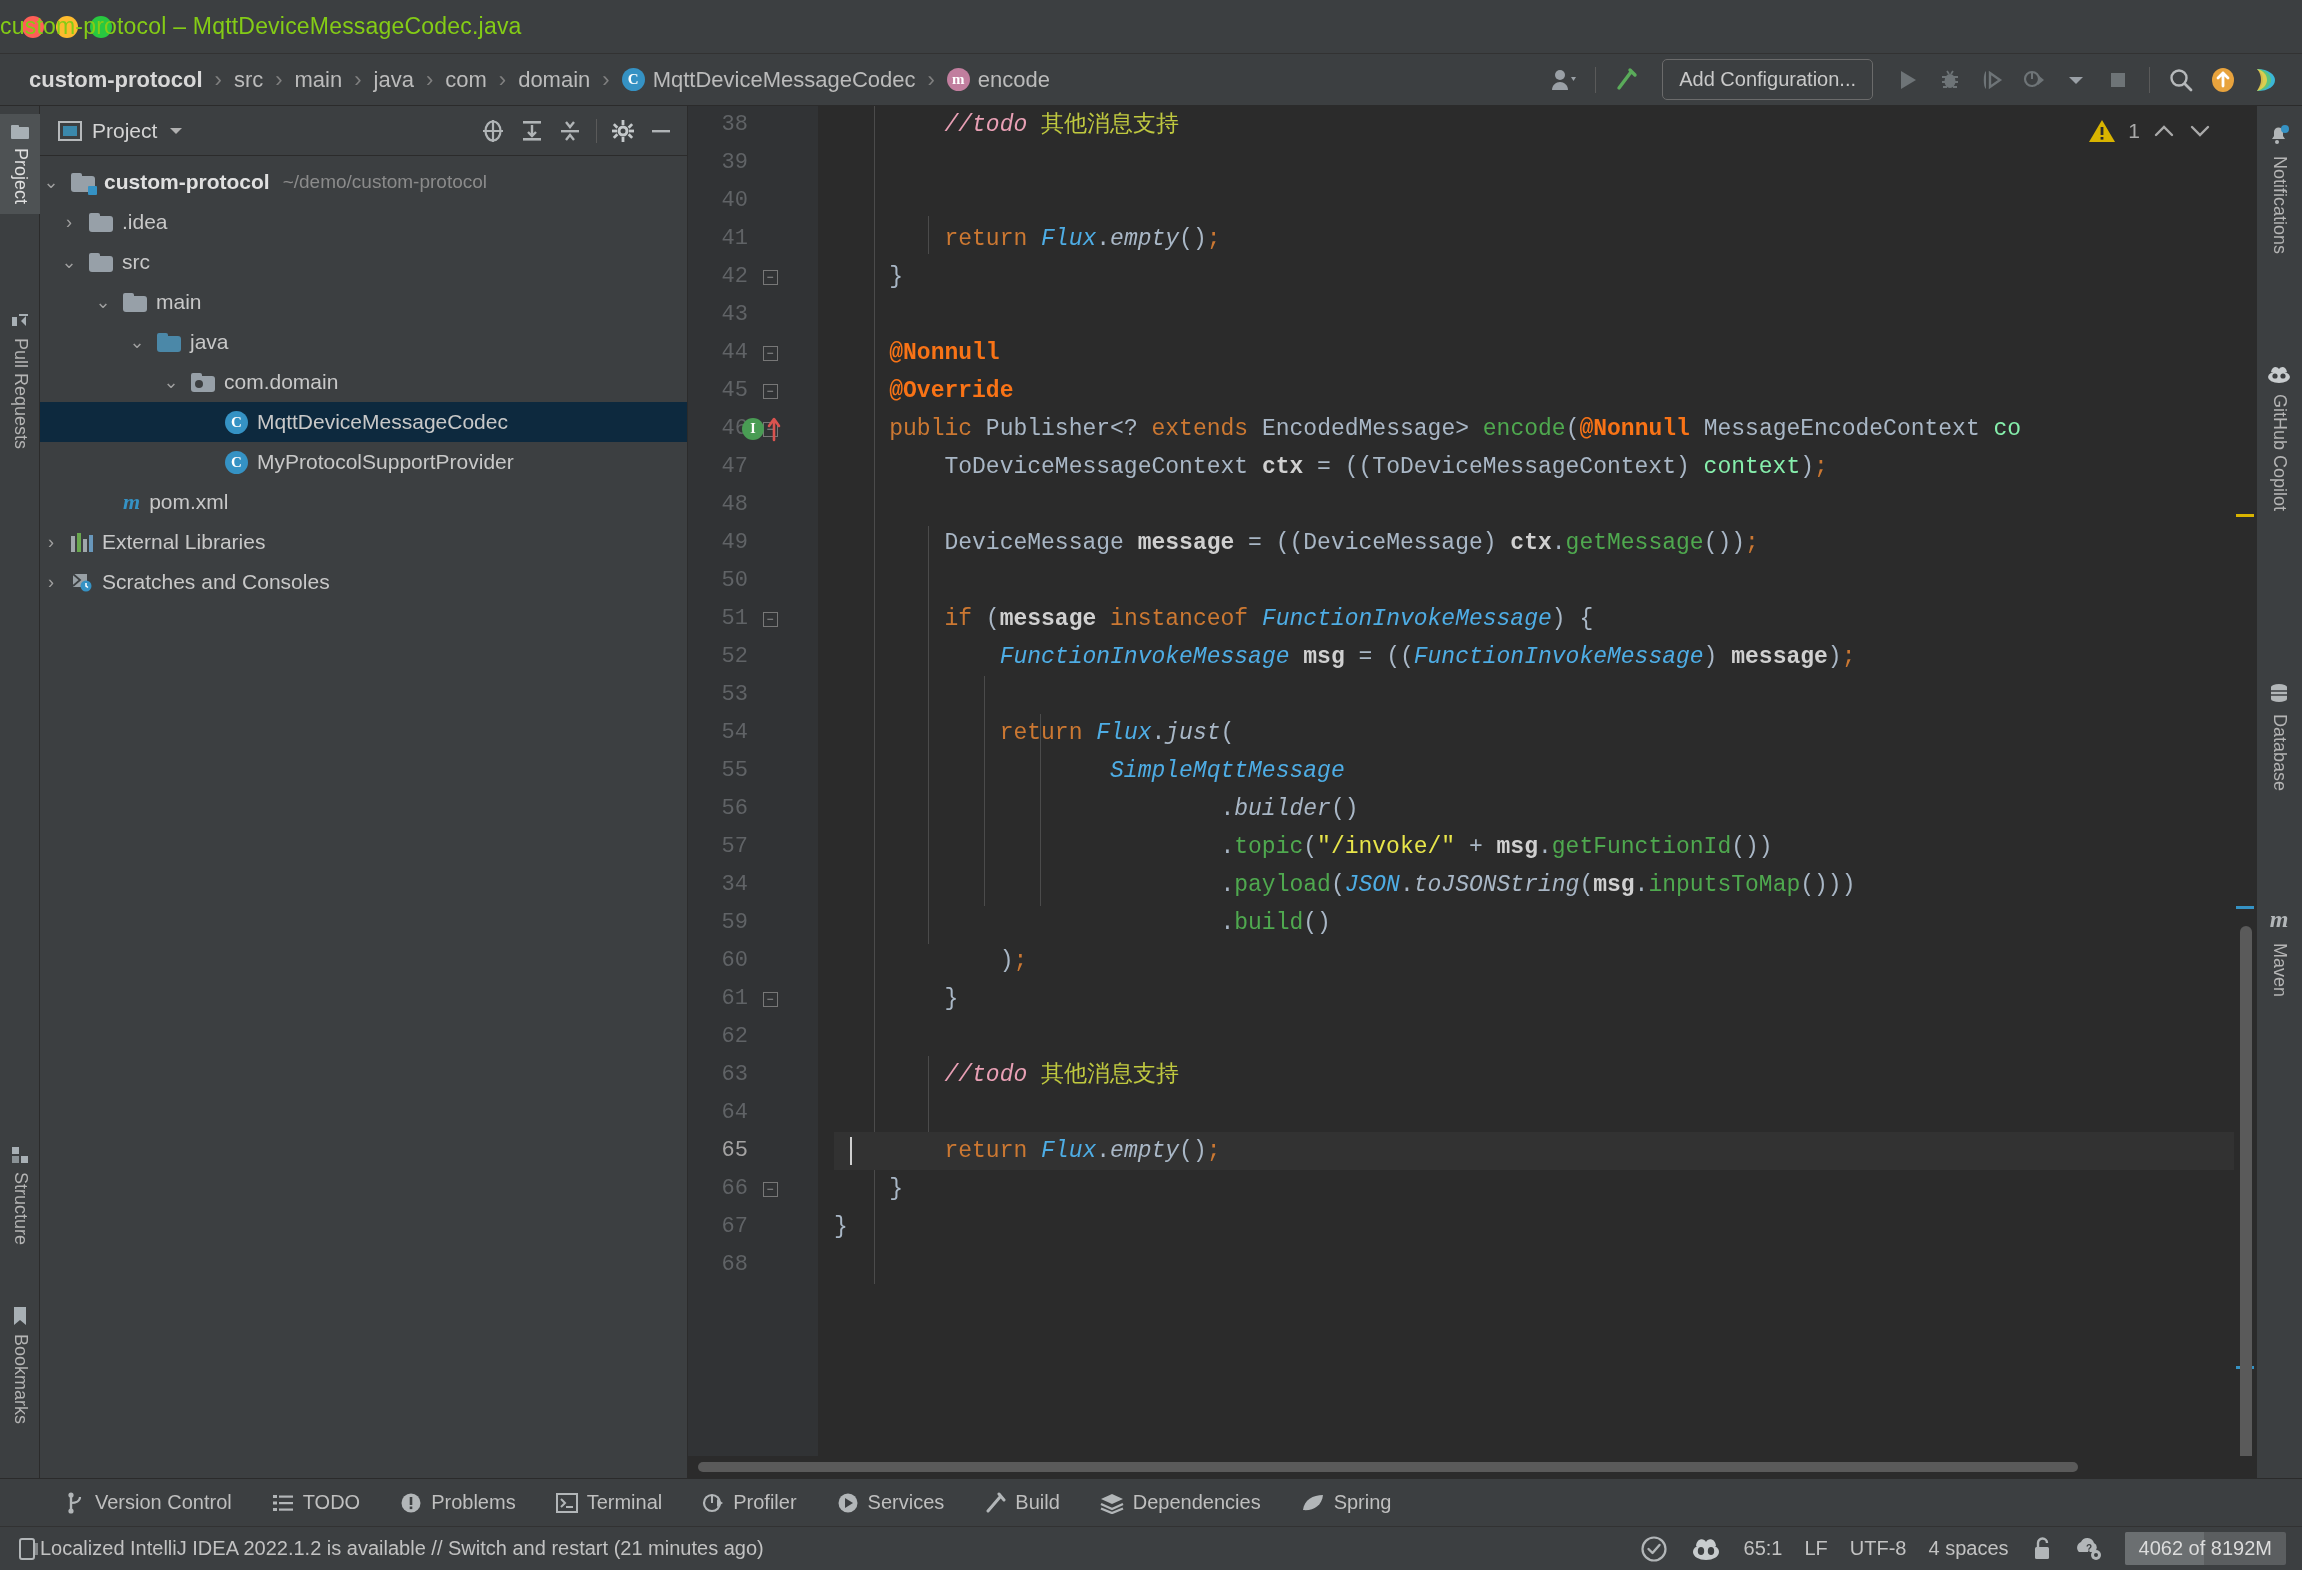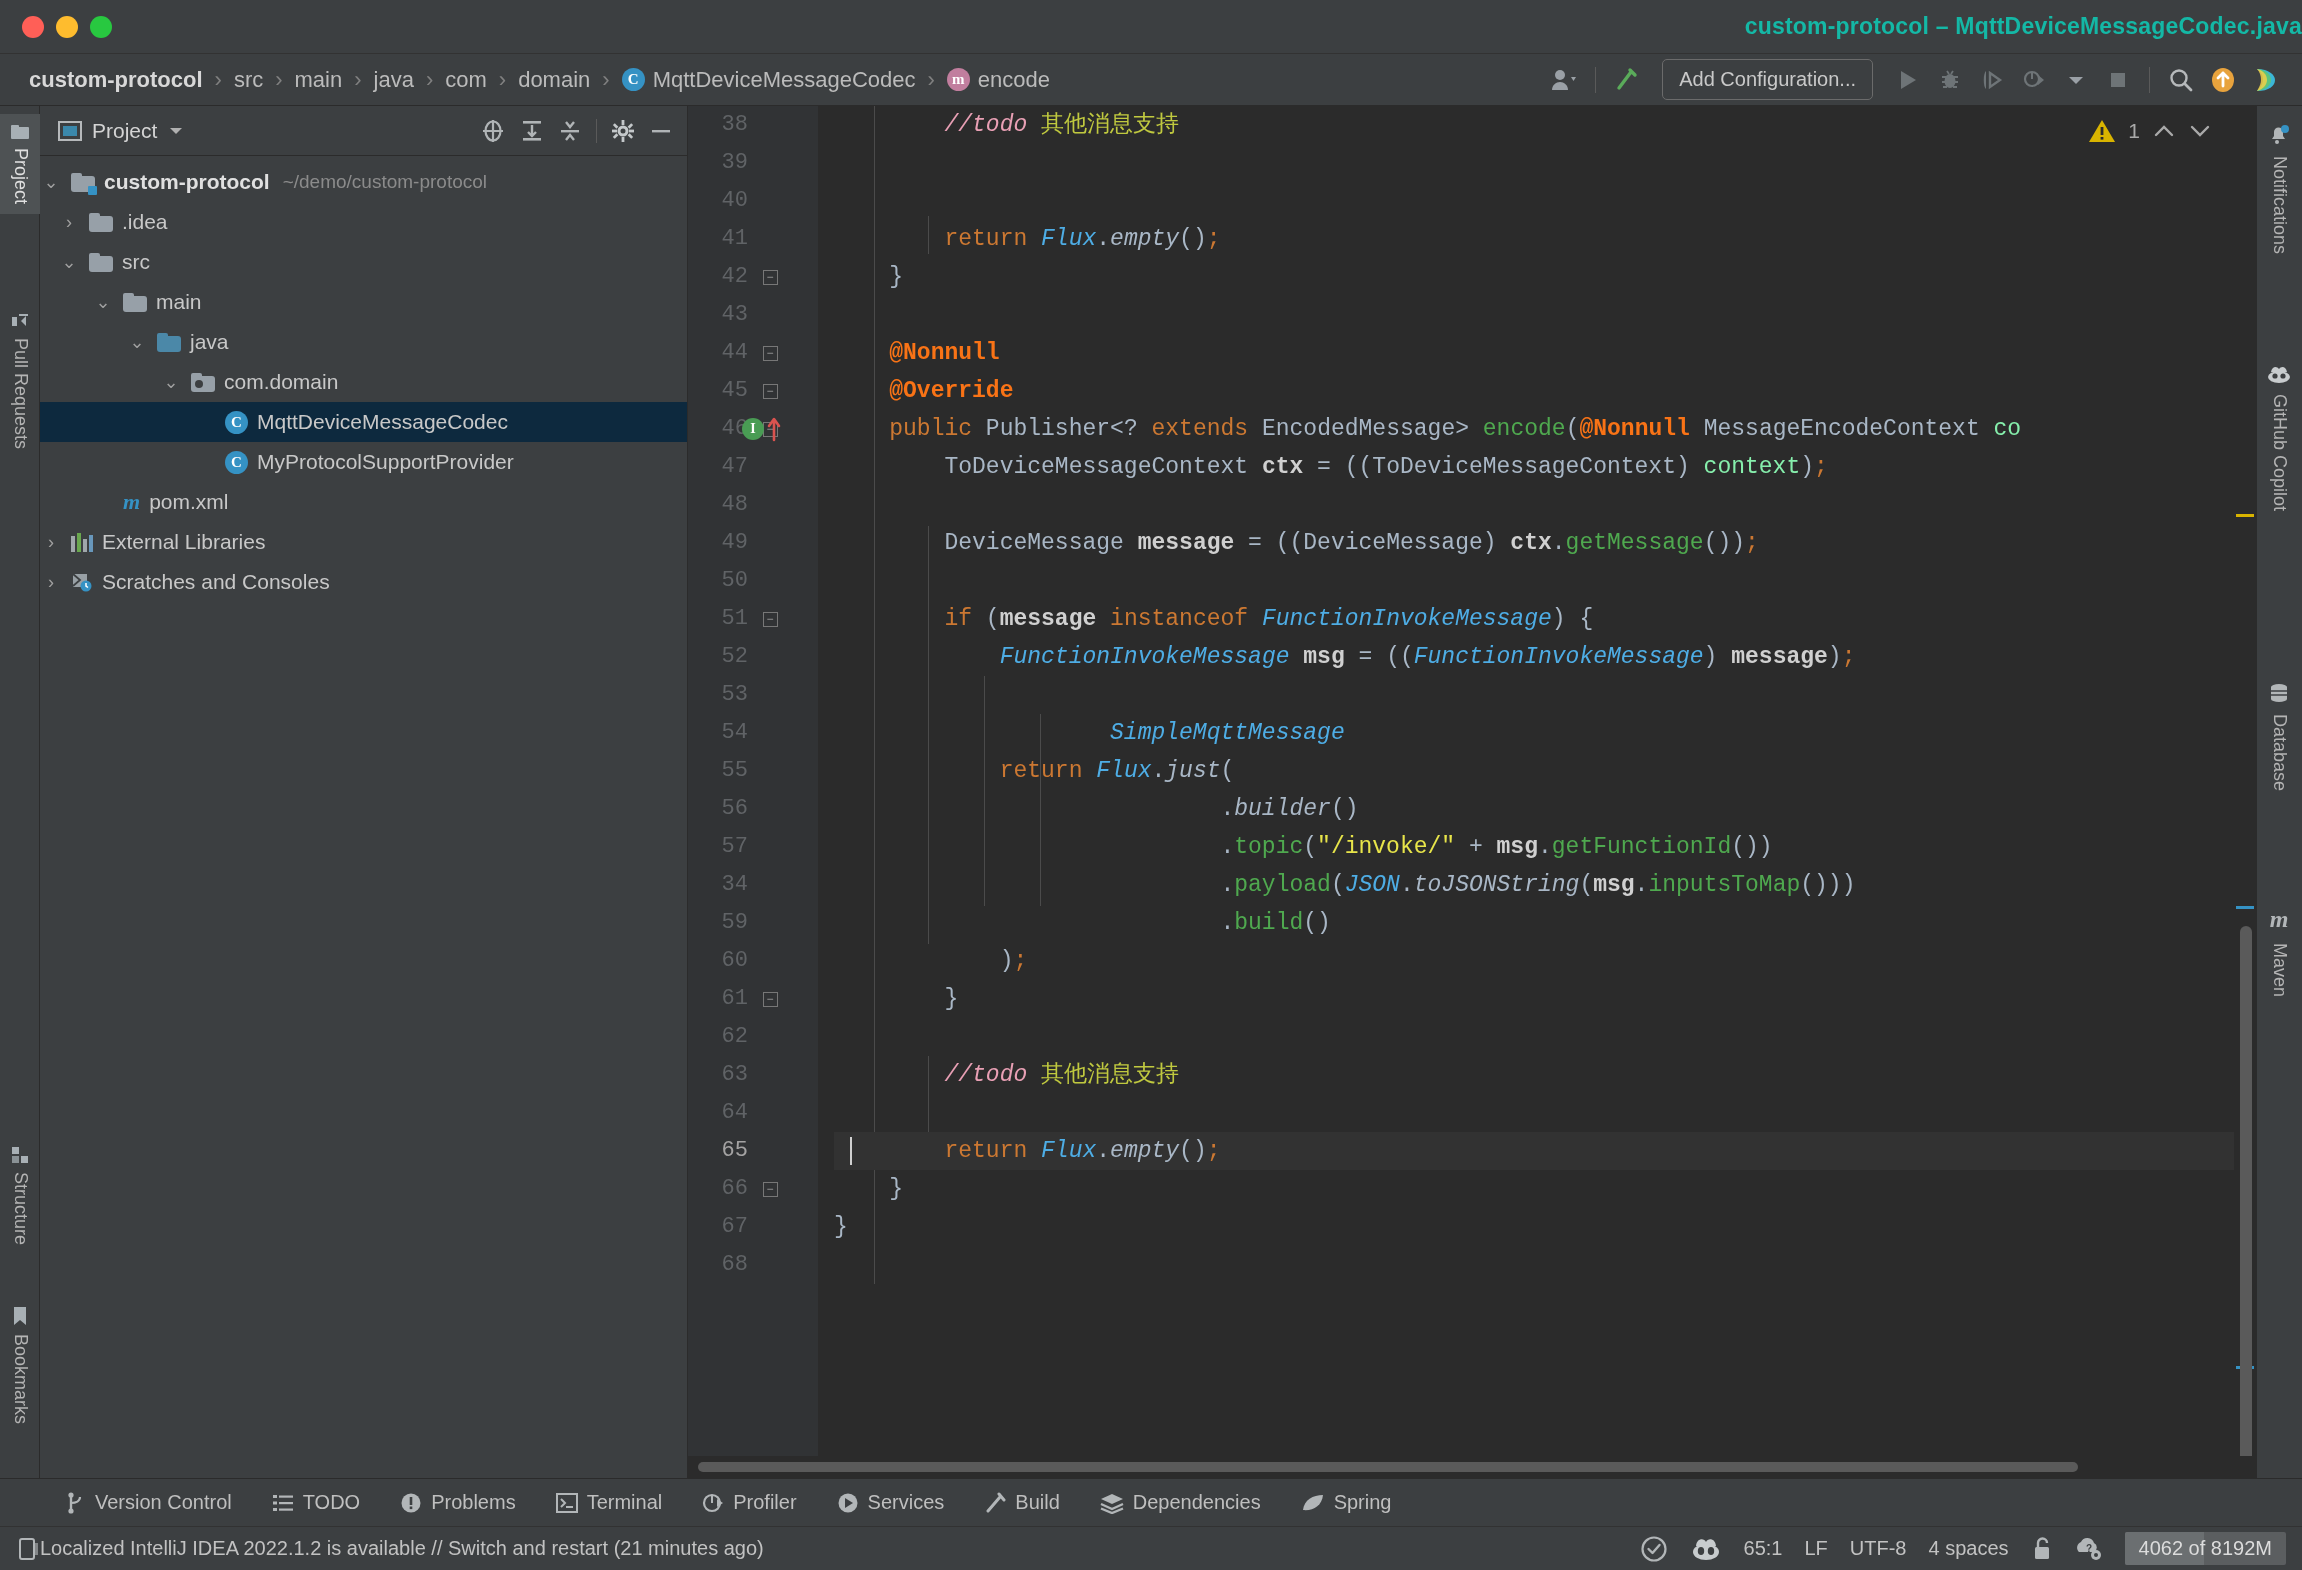--- a/index.html
+++ b/index.html
@@ -22,22 +22,22 @@
     display: flex; align-items: center;
     position: relative;
     border-bottom: 1px solid #323232;
   }
   .traffic { display: flex; gap: 12px; padding-left: 22px; align-items: center; }
   .dot { width: 22px; height: 22px; border-radius: 50%; }
   .dot.red { background: #ff5f57; }
   .dot.yellow { background: #febc2e; }
   .dot.green { background: #28c840; }
   .title-text {
-    position: absolute; left: 0; right: 0; text-align: right;
-    font-size: 23px; font-weight: bold; color: #14b8a6;
+    position: absolute; left: 0; right: 0; text-align: left;
+    font-size: 23px; font-weight: normal; color: #84cc16;
     letter-spacing: .2px;
   }
 
   
   .navbar {
     height: 52px; flex: 0 0 52px;
     background: #3c3f41;
     display: flex; align-items: center;
     padding: 0 16px 0 26px;
     border-bottom: 1px solid #2b2b2b;
@@ -658,22 +658,22 @@
           <div class="cl">    <span class="ann">@Nonnull</span></div>
           <div class="cl">    <span class="ann">@Override</span></div>
           <div class="cl">    <span class="kw">public</span> <span class="cls">Publisher</span>&lt;? <span class="kw">extends</span> <span class="cls">EncodedMessage</span>&gt; <span class="meth">encode</span>(<span class="ann">@Nonnull</span> <span class="cls">MessageEncodeContext</span> <span class="static-blue">co</span></div>
           <div class="cl">        <span class="cls">ToDeviceMessageContext</span> <span class="bolded">ctx</span> = ((<span class="cls">ToDeviceMessageContext</span>) <span class="static-blue">context</span>)<span class="kw">;</span></div>
           <div class="cl"> </div>
           <div class="cl">        <span class="cls">DeviceMessage</span> <span class="bolded">message</span> = ((<span class="cls">DeviceMessage</span>) <span class="bolded">ctx</span>.<span class="meth">getMessage</span>())<span class="kw">;</span></div>
           <div class="cl"> </div>
           <div class="cl">        <span class="kw">if</span> (<span class="bolded">message</span> <span class="kw">instanceof</span> <span class="type-b">FunctionInvokeMessage</span>) {</div>
           <div class="cl">            <span class="type-b">FunctionInvokeMessage</span> <span class="bolded">msg</span> = ((<span class="type-b">FunctionInvokeMessage</span>) <span class="bolded">message</span>)<span class="kw">;</span></div>
           <div class="cl"> </div>
+          <div class="cl">            <span class="kw">return</span> <span class="type-b">Flux</span>.<span class="ital">just</span>(</div>
           <div class="cl">                    <span class="type-b">SimpleMqttMessage</span></div>
-          <div class="cl">            <span class="kw">return</span> <span class="type-b">Flux</span>.<span class="ital">just</span>(</div>
           <div class="cl">                            .<span class="ital">builder</span>()</div>
           <div class="cl">                            .<span class="meth">topic</span>(<span class="str">"/invoke/"</span> + <span class="bolded">msg</span>.<span class="meth">getFunctionId</span>())</div>
           <div class="cl">                            .<span class="meth">payload</span>(<span class="type-b">JSON</span>.<span class="ital">toJSONString</span>(<span class="bolded">msg</span>.<span class="meth">inputsToMap</span>()))</div>
           <div class="cl">                            .<span class="meth">build</span>()</div>
           <div class="cl">            )<span class="kw">;</span></div>
           <div class="cl">        }</div>
           <div class="cl"> </div>
           <div class="cl"><span class="cmt-t">        //todo </span><span class="cmt-cn">其他消息支持</span></div>
           <div class="cl"> </div>
           <div class="cl hl" style="position:relative"><span class="cursor"></span>        <span class="kw">return</span> <span class="type-b">Flux</span>.<span class="ital">empty</span>()<span class="kw">;</span></div>

